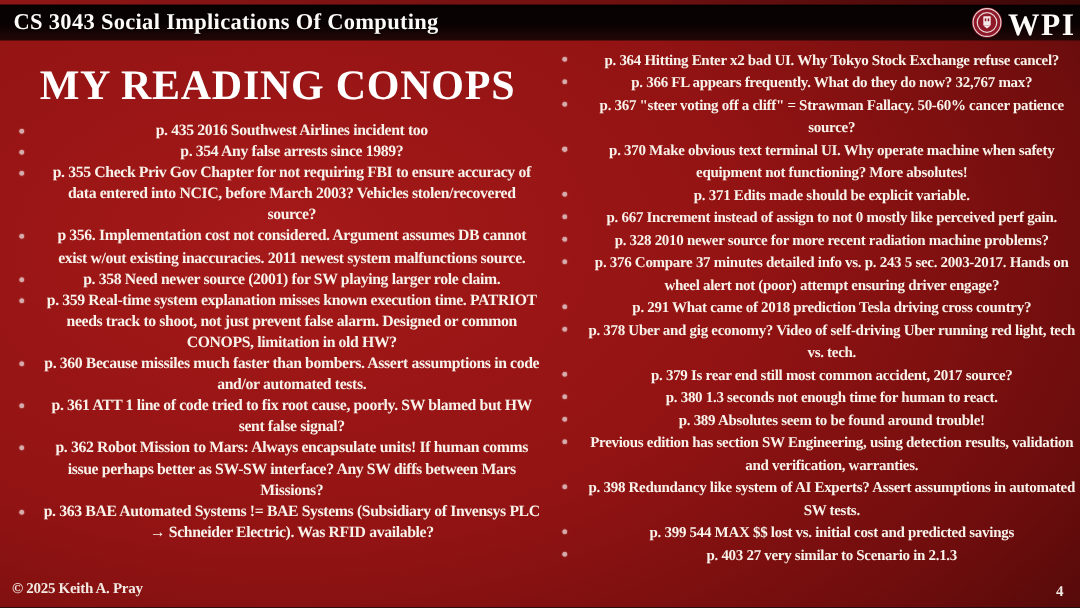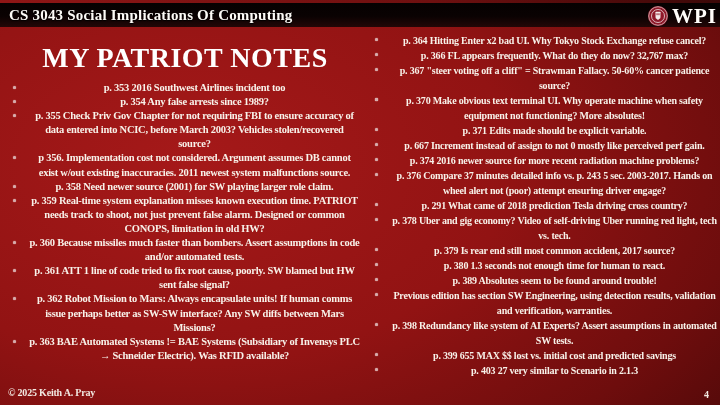--- a/index.html
+++ b/index.html
@@ -13,21 +13,21 @@
   
   .top-strip { position:absolute; top:0; left:0; right:0; height:3px;
     background:linear-gradient(90deg,#8f1616 0%, #6e1010 60%, #3c0808 100%); }
   .topbar { position:absolute; top:3px; left:0; right:0; height:24px;
     background:linear-gradient(180deg,#060101 0%, #0a0202 55%, #230707 100%);
     display:flex; align-items:center; }
   .topbar-title { color:#fdfbf7; font-size:15px; font-weight:bold;
     padding-left:9px; letter-spacing:0.2px; white-space:nowrap;
     text-shadow:0 1px 1px #000; }
   .logo { position:absolute; right:3px; top:1px; height:24px;
-    display:flex; align-items:center; }
+    display:flex; }
   .logo-text { color:#fffdfa; font-size:21px; font-weight:bold;
     letter-spacing:1px; margin-left:3px; line-height:24px; }
   
   .left-col { position:absolute; left:10px; top:32px; width:350px; }
   .page-title { text-align:center; color:#ffffff; font-size:28px;
     font-weight:bold; letter-spacing:0.5px; margin:10px 0 7px 0; }
   .notes { list-style:none; margin:0; padding:0; color:#f8f2ea; font-weight:bold; }
   .notes-left { font-size:10.5px; line-height:14.1px; letter-spacing:-0.25px; }
   .notes-right { font-size:10px; line-height:15px; letter-spacing:-0.2px; }
   .note { position:relative; padding-left:19px;text-align:center; }
@@ -59,23 +59,23 @@
           <rect x="10.4" y="9" width="1.1" height="2.1" fill="#8e1728"></rect>
           <rect x="12.5" y="9" width="1.1" height="2.1" fill="#8e1728"></rect>
           <path d="M9.3 14.2 L14.7 14.2 L12 16.4 Z" fill="#f3e9e9"></path>
         </svg>
       </span>
       <span class="logo-text">WPI</span>
     </span>
   </div>
 
   <div class="left-col">
-    <div class="page-title">MY PATRIOT NOTES</div>
+    <div class="page-title">MY READING CONOPS</div>
     <ul class="notes notes-left">
-        <li class="note"><span class="bullet"></span><span>p. 353 2016 Southwest Airlines incident too</span></li>
+        <li class="note"><span class="bullet"></span><span>p. 435 2016 Southwest Airlines incident too</span></li>
         <li class="note"><span class="bullet"></span><span>p. 354 Any false arrests since 1989?</span></li>
         <li class="note"><span class="bullet"></span><span>p. 355 Check Priv Gov Chapter for not requiring FBI to ensure accuracy of data entered into NCIC, before March 2003? Vehicles stolen/recovered source?</span></li>
         <li class="note"><span class="bullet"></span><span>p 356. Implementation cost not considered.  Argument assumes DB cannot exist w/out existing inaccuracies. 2011 newest system malfunctions source.</span></li>
         <li class="note"><span class="bullet"></span><span>p. 358 Need newer source (2001) for SW playing larger role claim.</span></li>
         <li class="note"><span class="bullet"></span><span>p. 359 Real-time system explanation misses known execution time. PATRIOT needs track to shoot, not just prevent false alarm. Designed or common CONOPS, limitation in old HW?</span></li>
         <li class="note"><span class="bullet"></span><span>p. 360 Because missiles much faster than bombers. Assert assumptions in code and/or automated tests.</span></li>
         <li class="note"><span class="bullet"></span><span>p. 361 ATT 1 line of code tried to fix root cause, poorly. SW blamed but HW sent false signal?</span></li>
         <li class="note"><span class="bullet"></span><span>p. 362 Robot Mission to Mars: Always encapsulate units! If human comms issue perhaps better as SW-SW interface? Any SW diffs between Mars Missions?</span></li>
         <li class="note"><span class="bullet"></span><span>p. 363 BAE Automated Systems != BAE Systems (Subsidiary of Invensys PLC → Schneider Electric). Was RFID available?</span></li>
       </ul>
@@ -83,30 +83,30 @@
 
   <div class="right-col">
     <ul class="notes notes-right">
         <li class="note"><span class="bullet"></span><span>p. 364 Hitting Enter x2 bad UI. Why Tokyo Stock Exchange refuse cancel?</span></li>
         <li class="note"><span class="bullet"></span><span>p. 366 FL appears frequently. What do they do now? 32,767 max?</span></li>
         <li class="note"><span class="bullet"></span><span>p. 367 "steer voting off a cliff" = Strawman Fallacy. 50-60% cancer patience source?</span></li>
         <li class="note"><span class="bullet"></span></li>
         <li class="note"><span class="bullet"></span><span>p. 370 Make obvious text terminal UI. Why operate machine when safety equipment not functioning? More absolutes!</span></li>
         <li class="note"><span class="bullet"></span><span>p. 371 Edits made should be explicit variable.</span></li>
         <li class="note"><span class="bullet"></span><span>p. 667 Increment instead of assign to not 0 mostly like perceived perf gain.</span></li>
-        <li class="note"><span class="bullet"></span><span>p. 374 2016 newer source for more recent radiation machine problems?</span></li>
+        <li class="note"><span class="bullet"></span><span>p. 328 2010 newer source for more recent radiation machine problems?</span></li>
         <li class="note"><span class="bullet"></span><span>p. 376 Compare 37 minutes detailed info vs. p. 243 5 sec. 2003-2017. Hands on wheel alert not (poor) attempt ensuring driver engage?</span></li>
         <li class="note"><span class="bullet"></span><span>p. 291 What came of 2018 prediction Tesla driving cross country?</span></li>
         <li class="note"><span class="bullet"></span><span>p. 378 Uber and gig economy? Video of self-driving Uber running red light, tech vs. tech.</span></li>
         <li class="note"><span class="bullet"></span><span>p. 379 Is rear end still most common accident, 2017 source?</span></li>
         <li class="note"><span class="bullet"></span><span>p. 380 1.3 seconds not enough time for human to react.</span></li>
         <li class="note"><span class="bullet"></span><span>p. 389 Absolutes seem to be found around trouble!</span></li>
         <li class="note"><span class="bullet"></span><span>Previous edition has section SW Engineering, using detection results, validation and verification, warranties.</span></li>
         <li class="note"><span class="bullet"></span><span>p. 398 Redundancy like system of AI Experts? Assert assumptions in automated SW tests.</span></li>
-        <li class="note"><span class="bullet"></span><span>p. 399 655 MAX $$ lost vs. initial cost and predicted savings</span></li>
+        <li class="note"><span class="bullet"></span><span>p. 399 544 MAX $$ lost vs. initial cost and predicted savings</span></li>
         <li class="note"><span class="bullet"></span><span>p. 403 27 very similar to Scenario in 2.1.3</span></li>
       </ul>
   </div>
 
   <div class="footer-copyright">© 2025 Keith A. Pray</div>
   <div class="page-number">4</div>
 
 </div>
 
 </body></html>

